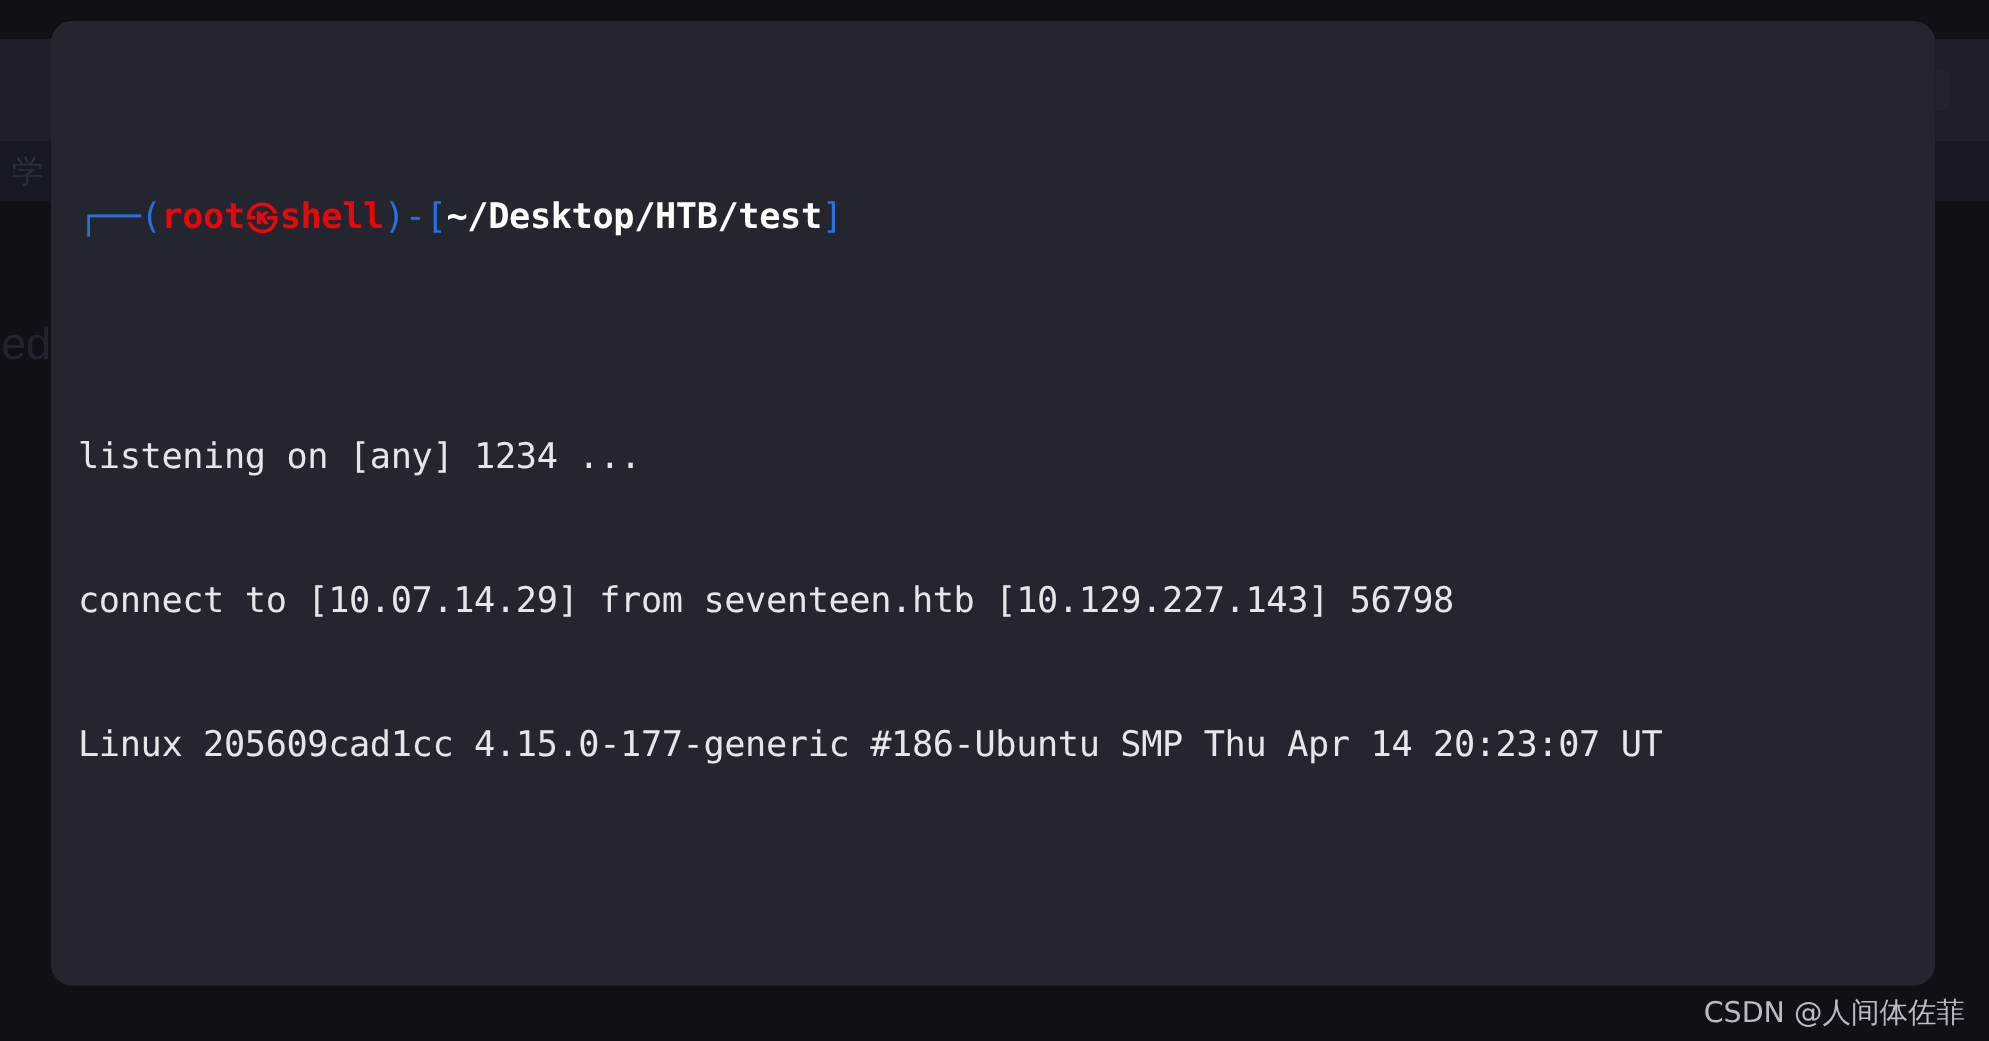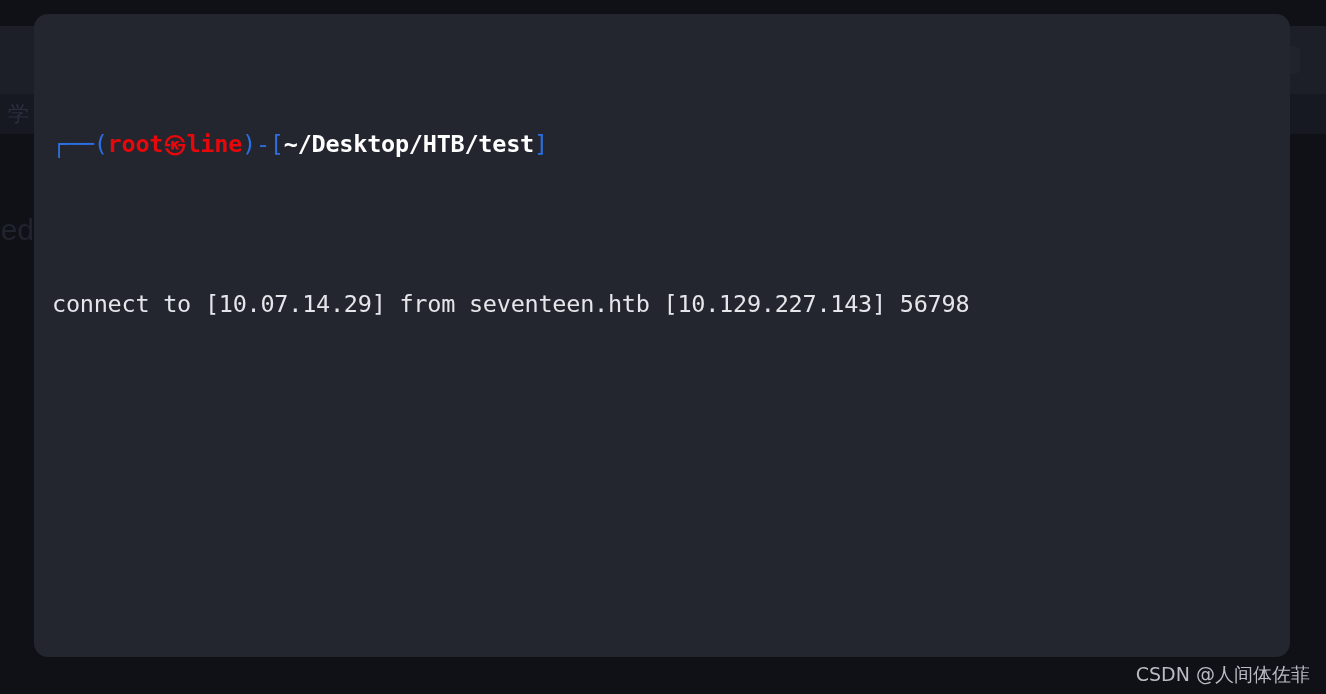--- a/index.html
+++ b/index.html
@@ -209,24 +209,26 @@
     </span>
   </div>
 
   <div class="ghost-errline"><span>sed) in </span><b>/var/www/html/oldmanagement/files/31235/shell.php</b><span> on line 10</span></div>
 
 </div>
 
 <div id="terminal">
   <div id="terminal-body">
 
-    <div class="line"><span class="c-blue">┌──</span><span class="c-blue">(</span><span class="c-red">root</span><span class="c-red">㉿</span><span class="c-red">line</span><span class="c-blue">)</span><span class="c-blue">-</span><span class="c-blue">[</span><span class="c-white">~/Desktop/HTB/test</span><span class="c-blue">]</span></div>
-
-
+    <div class="line"><span class="c-blue">┌──</span><span class="c-blue">(</span><span class="c-red">root</span><span class="c-red">㉿</span><span class="c-red">shell</span><span class="c-blue">)</span><span class="c-blue">-</span><span class="c-blue">[</span><span class="c-white">~/Desktop/HTB/test</span><span class="c-blue">]</span></div>
+
+
+    <div class="line c-out">listening on [any] 1234 ...</div>
     <div class="line c-out">connect to [10.07.14.29] from seventeen.htb [10.129.227.143] 56798</div>
+    <div class="line c-out">Linux 205609cad1cc 4.15.0-177-generic #186-Ubuntu SMP Thu Apr 14 20:23:07 UT</div>
     
     
     
     
     
     
     
 
     
 

